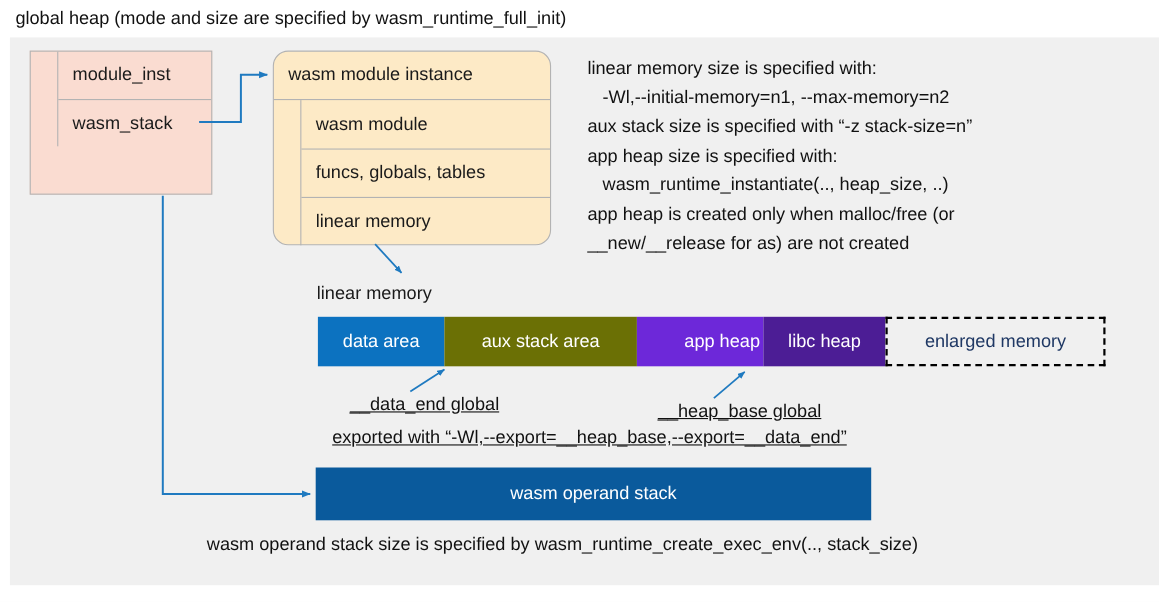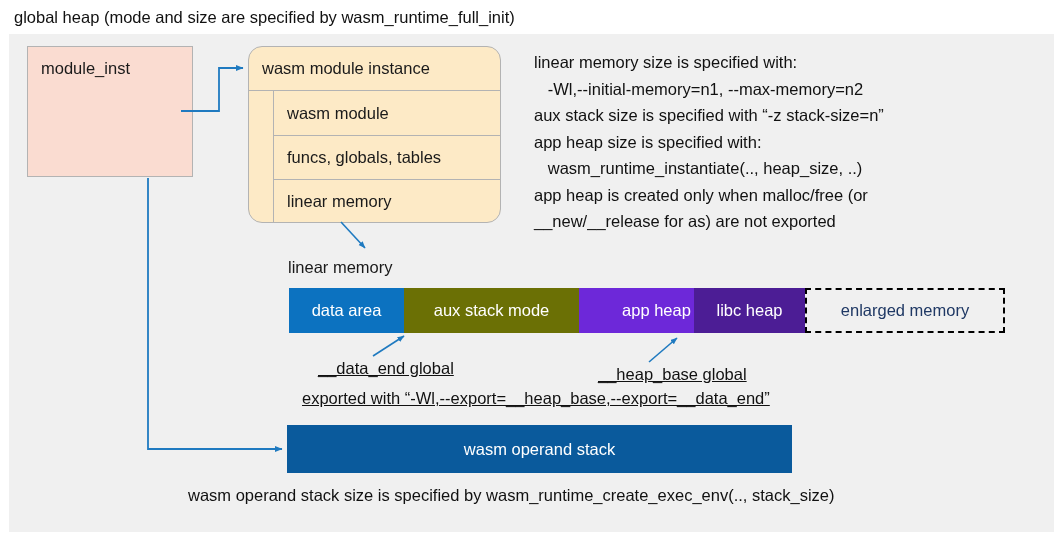--- a/index.html
+++ b/index.html
@@ -78,21 +78,21 @@
   }
   .struct-row + .struct-row { border-top: 1px solid #b3b3b3; }
 
   
   #exec-env-box {
     left: 27px; top: 46px;
     width: 166px; height: 131px;
     background: #fadcd1;
   }
   #exec-env-box .struct-header { height: 44px; }
-  #exec-env-box .struct-body { height: 86px; flex-direction: column; }
+  #exec-env-box .struct-body { height: 86px; }
   #exec-env-box .struct-gutter { width: 25px; }
   #exec-env-box .struct-row { height: 43px; }
 
   
   #module-instance-box {
     left: 248px; top: 46px;
     width: 253px; height: 177px;
     background: #fdeac6;
     border-radius: 14px;
   }
@@ -184,20 +184,21 @@
 
   <div class="abs" id="diagram-title">global heap (mode and size are specified by wasm_runtime_full_init)</div>
 
   <div class="abs" id="canvas-panel" style="background: rgb(240, 240, 240);"></div>
 
   <div class="struct-box" id="exec-env-box" style="background: rgb(250, 220, 209);">
     <div class="struct-body">
       <div class="struct-gutter"></div>
       <div class="struct-rows">
         <div class="struct-row">module_inst</div>
+        <div class="struct-row">wasm_stack</div>
       </div>
     </div>
   </div>
 
   <div class="struct-box" id="module-instance-box" style="background: rgb(253, 234, 198);">
     <div class="struct-header">wasm module instance</div>
     <div class="struct-body">
       <div class="struct-gutter"></div>
       <div class="struct-rows">
         <div class="struct-row">wasm module</div>
@@ -207,28 +208,28 @@
     </div>
   </div>
 
   <div class="abs" id="spec-note">
     <div>linear memory size is specified with:</div>
     <div>   -Wl,--initial-memory=n1, --max-memory=n2</div>
     <div>aux stack size is specified with “-z stack-size=n”</div>
     <div>app heap size is specified with:</div>
     <div>   wasm_runtime_instantiate(.., heap_size, ..)</div>
     <div>app heap is created only when malloc/free (or</div>
-    <div>__new/__release for as) are not exported</div>
+    <div>__new/__release for as) are not created</div>
   </div>
 
   <div class="abs" id="linear-memory-label">linear memory</div>
 
   <div class="abs" id="memory-bar">
     <div class="mem-seg" style="width: 115px; background: rgb(12, 114, 192);">data area</div>
-    <div class="mem-seg" style="width: 175px; background: rgb(107, 112, 5);">aux stack mode</div>
+    <div class="mem-seg" style="width: 175px; background: rgb(107, 112, 5);">aux stack area</div>
     <div class="mem-seg" style="width: 115px; background: #6d28d9; padding-left: 40px;">app heap</div>
     <div class="mem-seg" style="width: 111px; background: #4c1d95;">libc heap</div>
     <div class="mem-seg dashed" style="width: 200px; color: rgb(31, 56, 100); background: rgb(240, 240, 240);">enlarged memory</div>
   </div>
 
   <div class="annot" id="data-end-label">__data_end global</div>
   <div class="annot" id="heap-base-label">__heap_base global</div>
   <div class="annot" id="export-note">exported with “-Wl,--export=__heap_base,--export=__data_end”</div>
 
   <div class="abs" id="operand-stack-box" style="background: rgb(10, 90, 156);">wasm operand stack</div>

